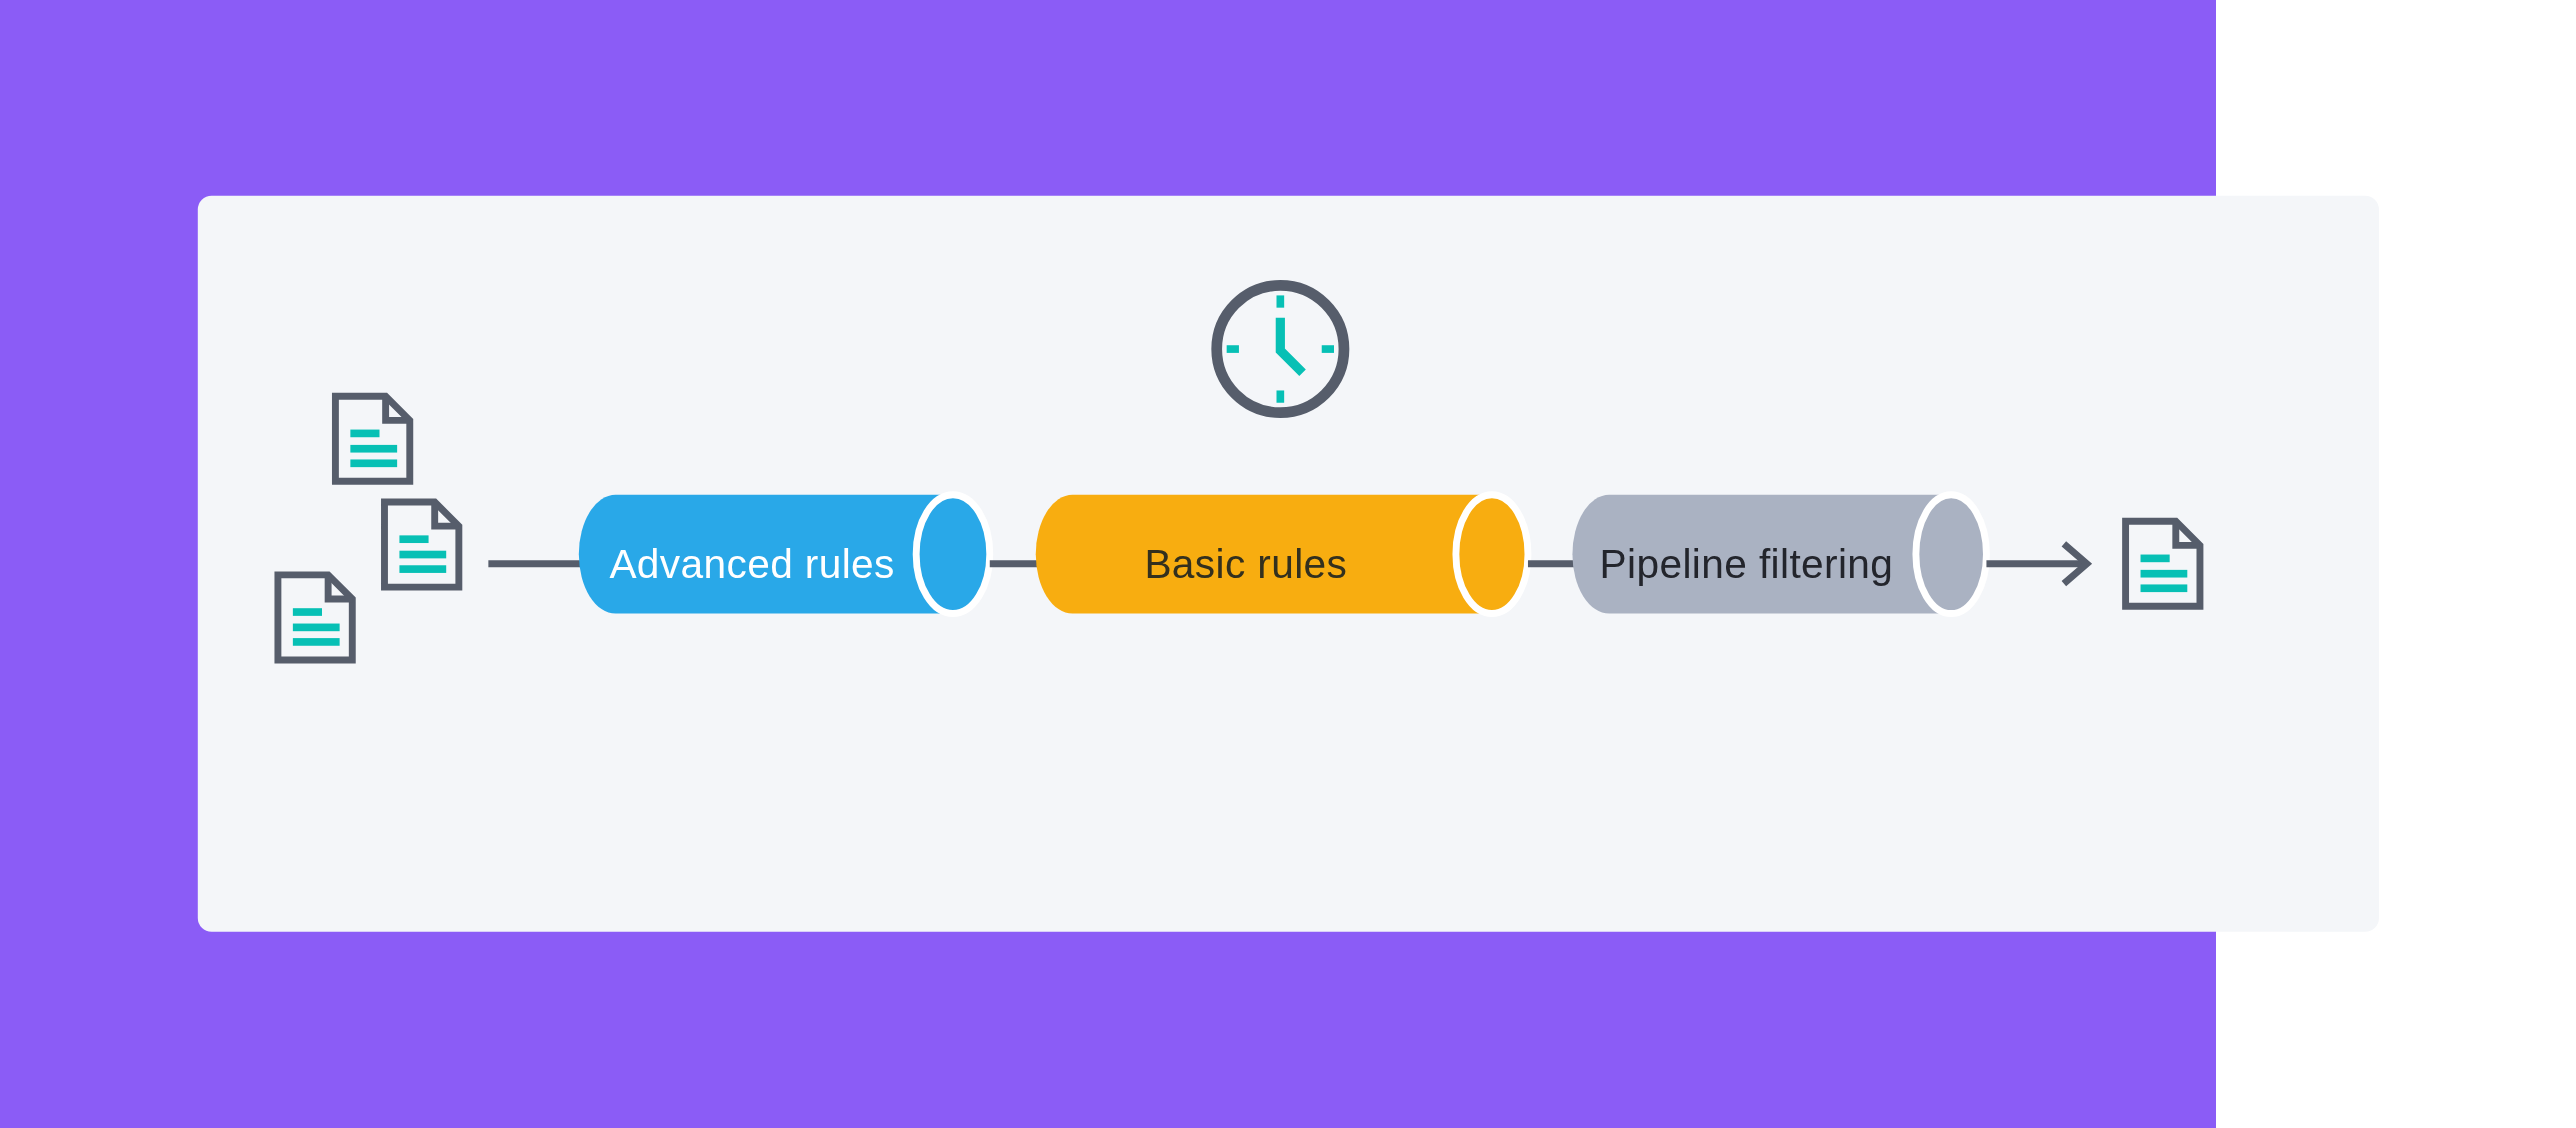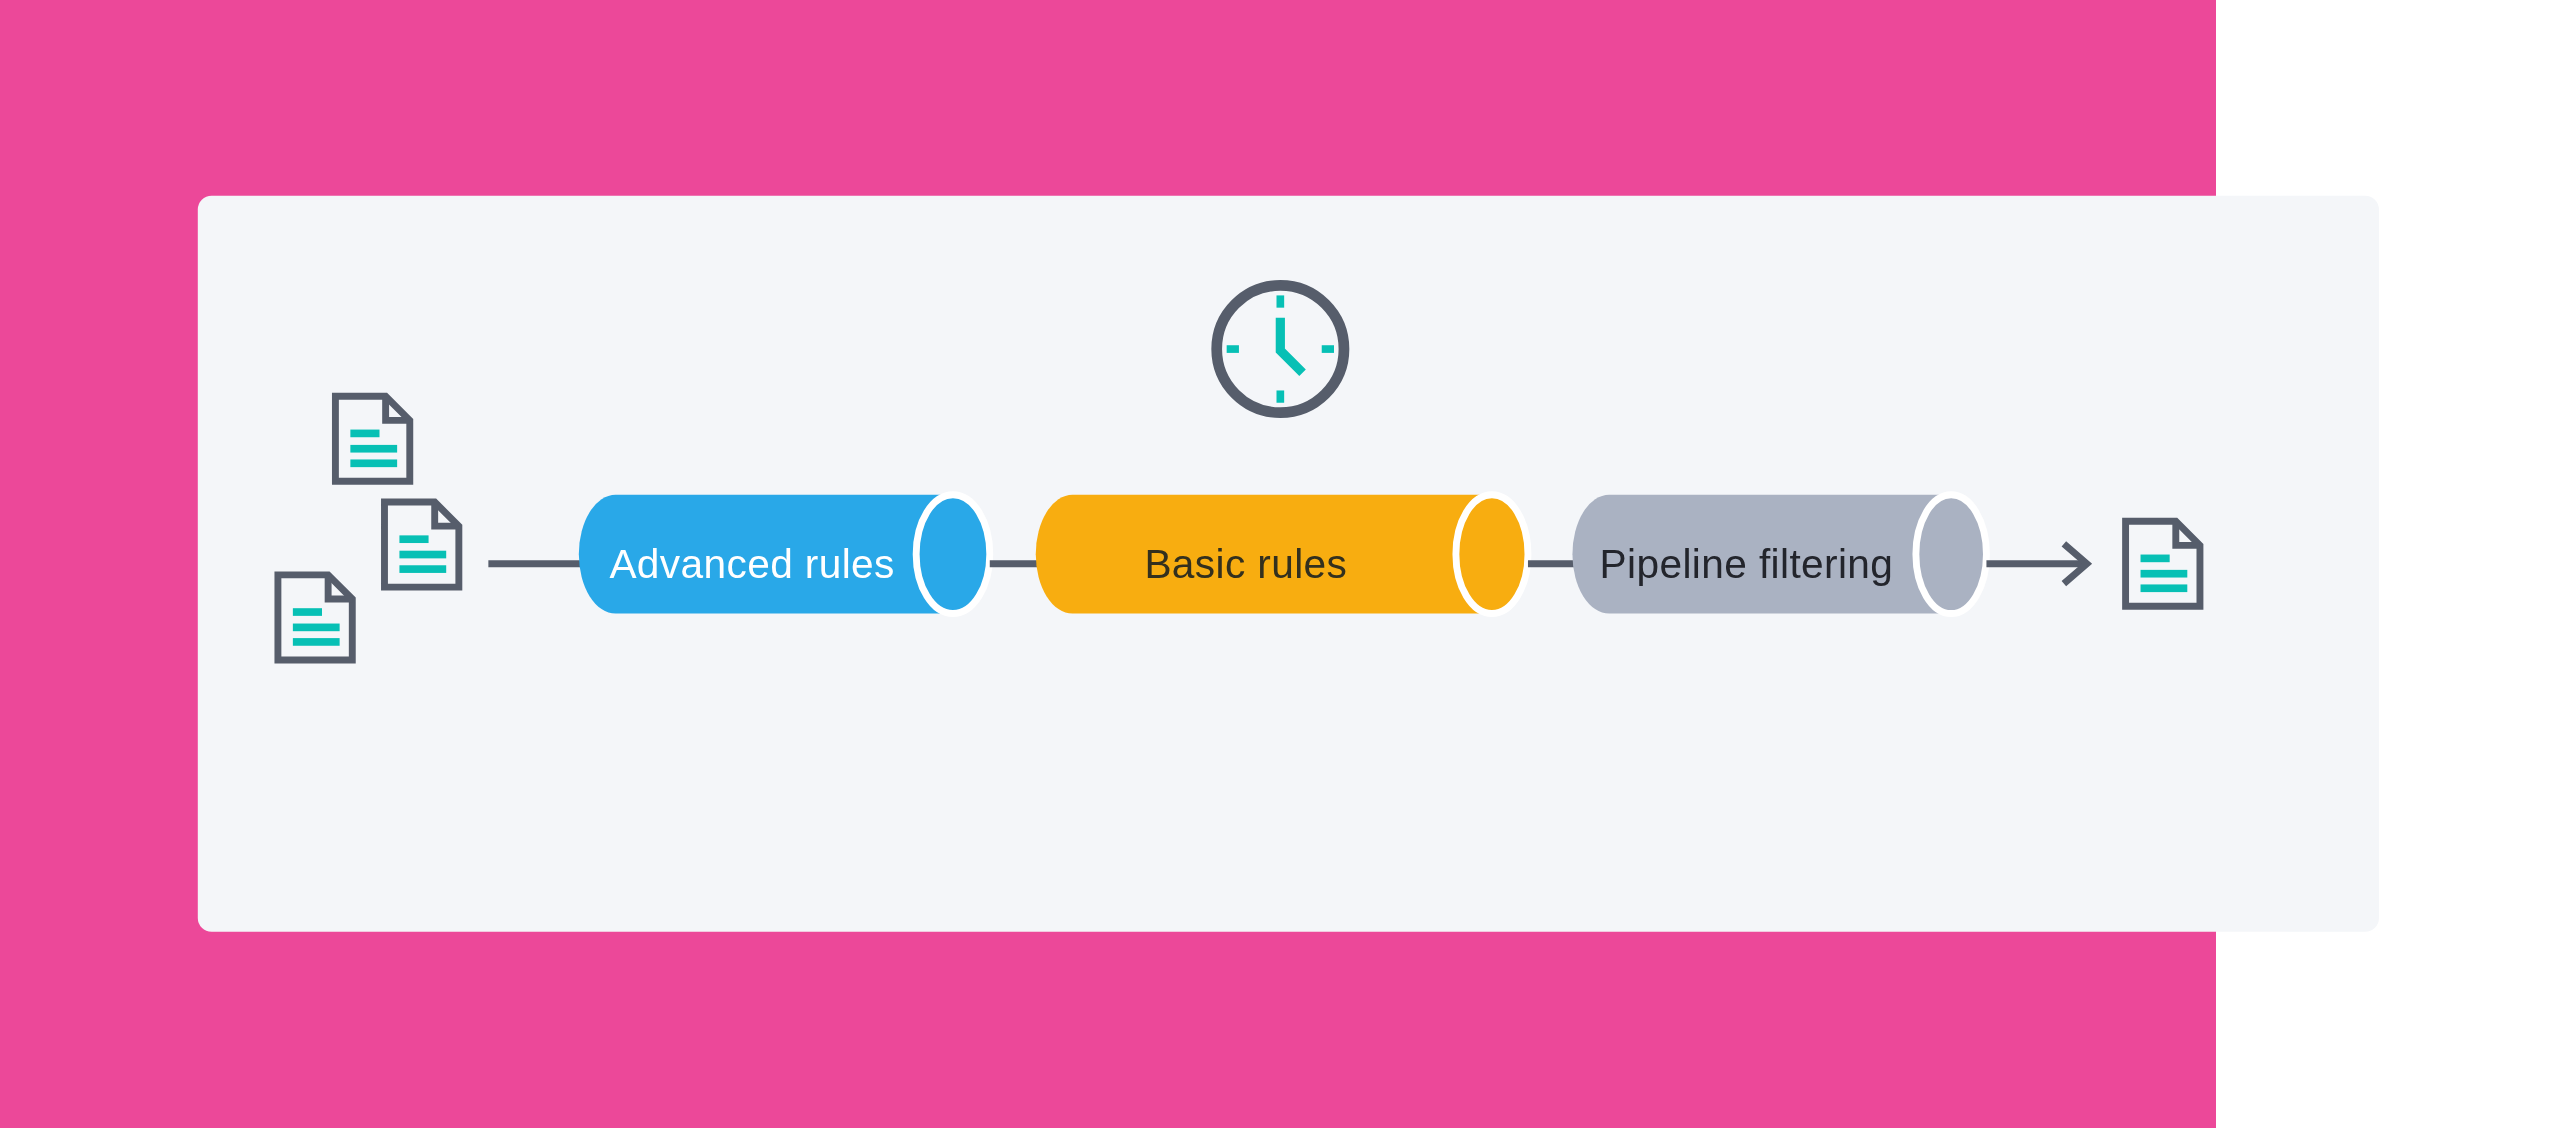--- a/index.html
+++ b/index.html
@@ -1,20 +1,20 @@
 <!DOCTYPE html>
 <html style="font-size:12.3px"><head>
 <meta charset="utf-8">
 <style>
   html, body { margin: 0; padding: 0; background: #ffffff; }
   .stage {
     position: relative;
     width: 2216px;
     height: 1129px;
-    background: #ec4899;
+    background: #8b5cf6;
     font-family: "Liberation Sans", "DejaVu Sans", sans-serif;
   }
   svg { display: block; }
   .cyl-label {
     font-family: "Liberation Sans", "DejaVu Sans", sans-serif;
     font-size: 53px;
     font-weight: 400;
     letter-spacing: 0.5px;
   }
 </style>

